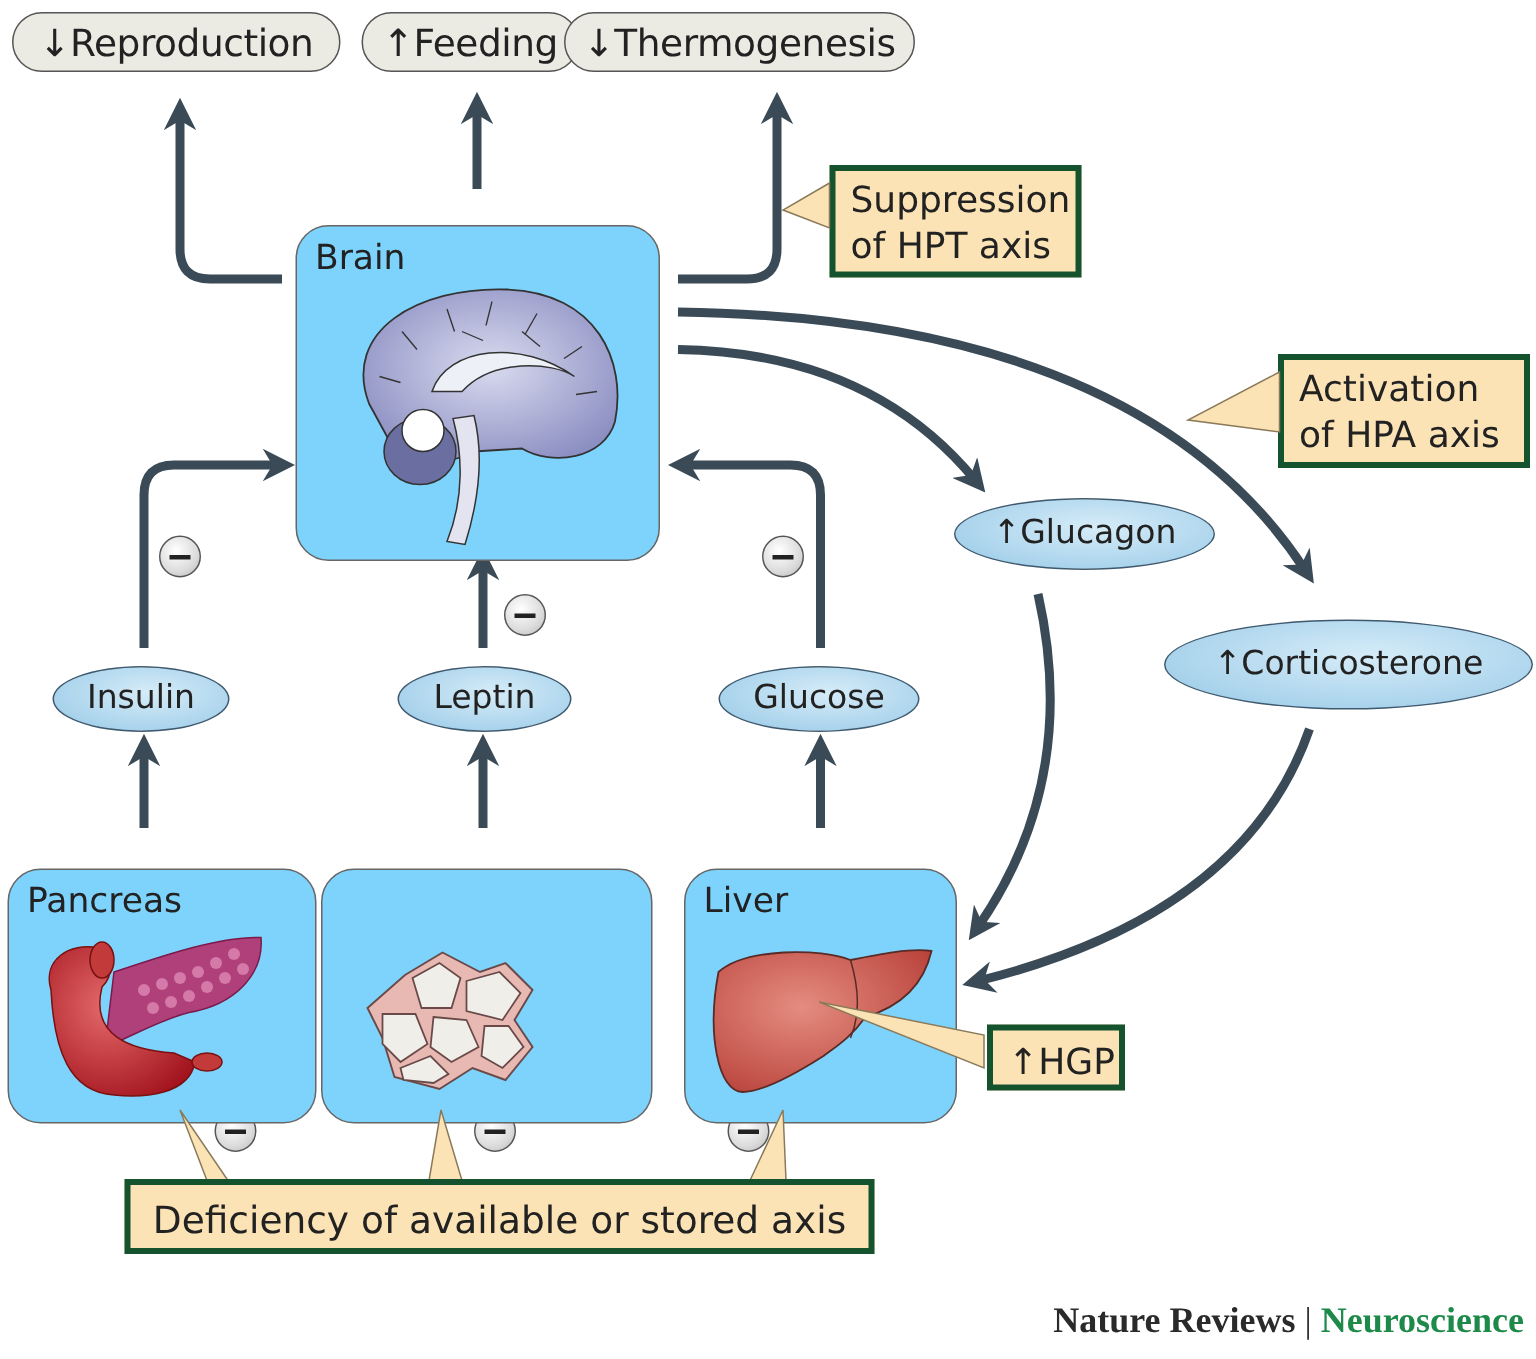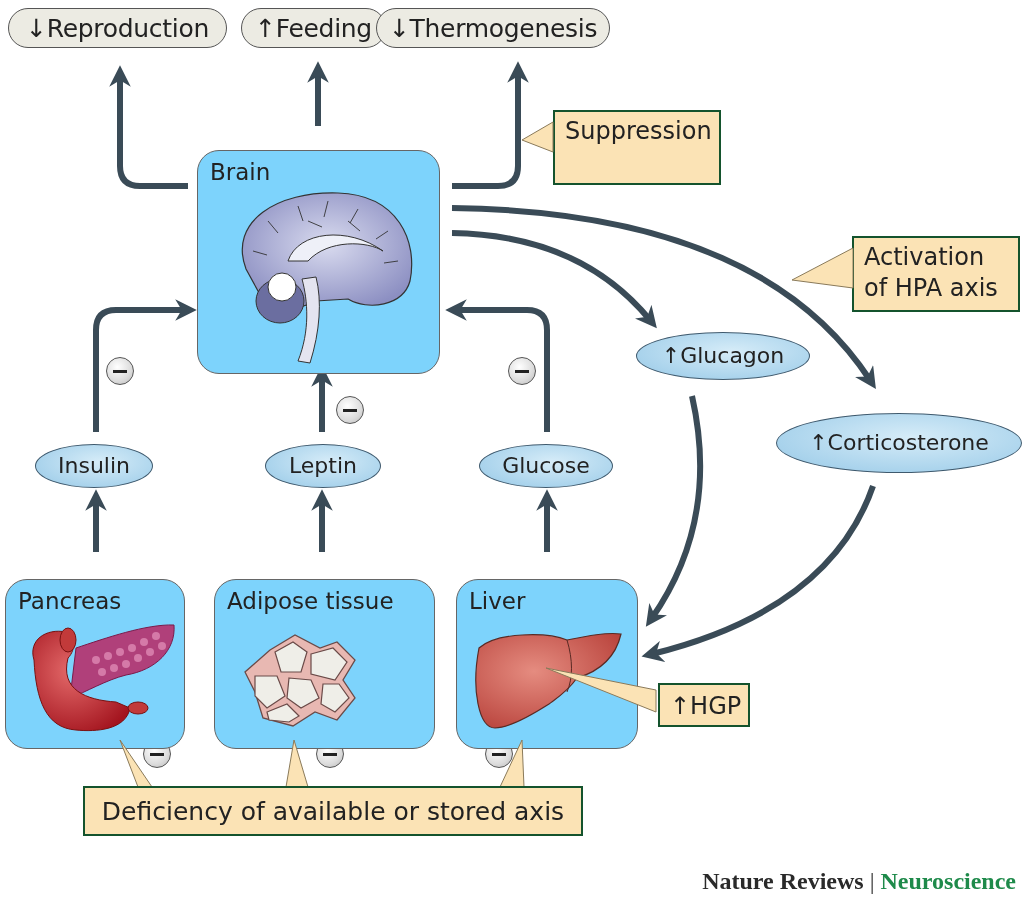--- a/index.html
+++ b/index.html
@@ -5,21 +5,21 @@
   html, body { margin:0; padding:0; background:#ffffff; }
   body { width:1024px; height:906px; position:relative; overflow:hidden;
          font-family:"DejaVu Sans", sans-serif; color:#222; }
   svg#diagram { position:absolute; left:0; top:0; }
   .pill { position:absolute; background:#ecebe3; border:1.5px solid #555;
           border-radius:22px; font-size:25px; line-height:40px; height:40px;
           text-align:center; box-sizing:border-box; letter-spacing:-0.3px; }
   .box { position:absolute; background:#7dd3fc; border:1.5px solid #666;
          border-radius:22px; box-sizing:border-box;margin-top:16px; }
   .box-label { position:absolute; left:12px; top:8px; font-size:23px; color:#222; }
-  .callout { position:absolute; background:#fbe3b5; border:2px solid #14532d;
+  .callout { position:absolute; background:#fbe3b5; border:4px solid #14532d;
              font-size:24px; line-height:31px; padding:4px 10px; box-sizing:border-box; color:#222; }
   .ellipse { position:absolute; border-radius:50%; border:1.3px solid #3f5a6e;
              background:radial-gradient(ellipse at 55% 40%, #d6ecf8 0%, #a9d3ec 70%, #93c4e2 100%);
              box-sizing:border-box; text-align:center; font-size:22px; color:#222; }
   .minus { position:absolute; width:28px; height:28px; border-radius:50%;
            background:radial-gradient(circle at 40% 35%, #ffffff 0%, #dcdcdc 60%, #b8b8b8 100%);
            border:1.3px solid #555; box-sizing:border-box; }
   .minus::after { content:""; position:absolute; left:6px; right:6px; top:12px; height:3px; background:#222; }
   .footer { position:absolute; right:8px; top:868px; font-size:24px; font-weight:bold;font-family:Liberation Serif, serif; }
   .footer .journal { color:#2a2a2a; }
@@ -103,20 +103,21 @@
         <path d="M200,110 l-14,2"></path>
       <path d="M55,100 l14,4"></path>
         <path d="M150,70 l12,10"></path>
         <path d="M110,70 l14,6"></path>
     </g>
   </svg>
 </div>
 
 <div class="callout" style="left:553px;top:110px;width:168px;height:75px;">
   <div>Suppression</div>
+  <div>of HPT axis</div>
 </div>
 <svg width="40" height="40" style="position:absolute;left:520px;top:118px;">
   <path d="M33,4 L2,22 L33,34 Z" fill="#fbe3b5" stroke="#8a7a5a" stroke-width="1"></path>
 </svg>
 
 <div class="callout" style="left:852px;top:236px;width:168px;height:76px;">
   <div>Activation</div>
   <div>of HPA axis</div>
 </div>
 <svg width="70" height="50" style="position:absolute;left:790px;top:246px;">
@@ -133,21 +134,21 @@
   <span>↑</span><span>Corticosterone</span>
 </div>
 
 <div class="minus" style="left:106px;top:357px;"></div>
 <div class="minus" style="left:336px;top:396px;"></div>
 <div class="minus" style="left:508px;top:357px;"></div>
 <div class="minus" style="left:143px;top:740px;"></div>
 <div class="minus" style="left:316px;top:740px;"></div>
 <div class="minus" style="left:485px;top:740px;"></div>
 
-<div class="box" style="left:5px;top:563px;width:180px;height:170px;">
+<div class="box" style="left:5px;top:563px;width:206px;height:170px;">
   <span class="box-label">Pancreas</span>
   <svg width="183" height="170" style="position:absolute;left:0;top:0;">
     <path d="M70,68 C100,58 140,44 168,45 C170,70 150,90 120,95 C100,100 80,112 64,118 Z" fill="#b0407a" stroke="#7a1a4a" stroke-width="1"></path>
     <g fill="#d57aa8">
       <circle cx="90" cy="80" r="4"></circle>
         <circle cx="102" cy="76" r="4"></circle>
         <circle cx="114" cy="72" r="4"></circle>
       <circle cx="126" cy="68" r="4"></circle>
         <circle cx="138" cy="62" r="4"></circle>
         <circle cx="150" cy="56" r="4"></circle>
@@ -158,21 +159,20 @@
         <circle cx="144" cy="72" r="4"></circle>
         <circle cx="156" cy="66" r="4"></circle>
     </g>
     <path d="M28,80 C22,60 40,48 60,52 C70,54 70,70 62,78 C54,110 80,120 110,122 L124,128 C120,150 90,152 70,150 C40,148 30,120 28,80 Z" fill="url(#pancGrad)" stroke="#7a1010" stroke-width="1"></path>
     <ellipse cx="62" cy="60" rx="8" ry="12" fill="#c23a3a" stroke="#7a1010" stroke-width="1"></ellipse>
     <ellipse cx="132" cy="128" rx="10" ry="6" fill="#c23a3a" stroke="#7a1010" stroke-width="1"></ellipse>
   </svg>
 </div>
 
 <div class="box" style="left:214px;top:563px;width:221px;height:170px;">
-  <span class="box-label">Adipose tissue</span>
   <svg width="221" height="170" style="position:absolute;left:0;top:0;">
     <path d="M55,70 L80,55 L105,68 L122,62 L140,80 L128,100 L140,118 L122,140 L100,132 L78,146 L48,138 L40,112 L30,92 Z" fill="#e8b8b2" stroke="#6a4a48" stroke-width="1.3"></path>
     <g fill="#efeee8" stroke="#6a4a48" stroke-width="1.2">
       <path d="M60,72 L78,62 L92,72 L86,92 L66,92 Z"></path>
       <path d="M96,74 L118,68 L132,82 L120,100 L96,94 Z"></path>
       <path d="M40,96 L62,96 L70,116 L52,128 L40,116 Z"></path>
       <path d="M74,98 L96,100 L104,118 L86,128 L72,118 Z"></path>
       <path d="M108,104 L124,104 L134,118 L120,132 L106,124 Z"></path>
       <path d="M52,132 L72,124 L84,136 L74,142 L54,140 Z"></path>
     </g>

